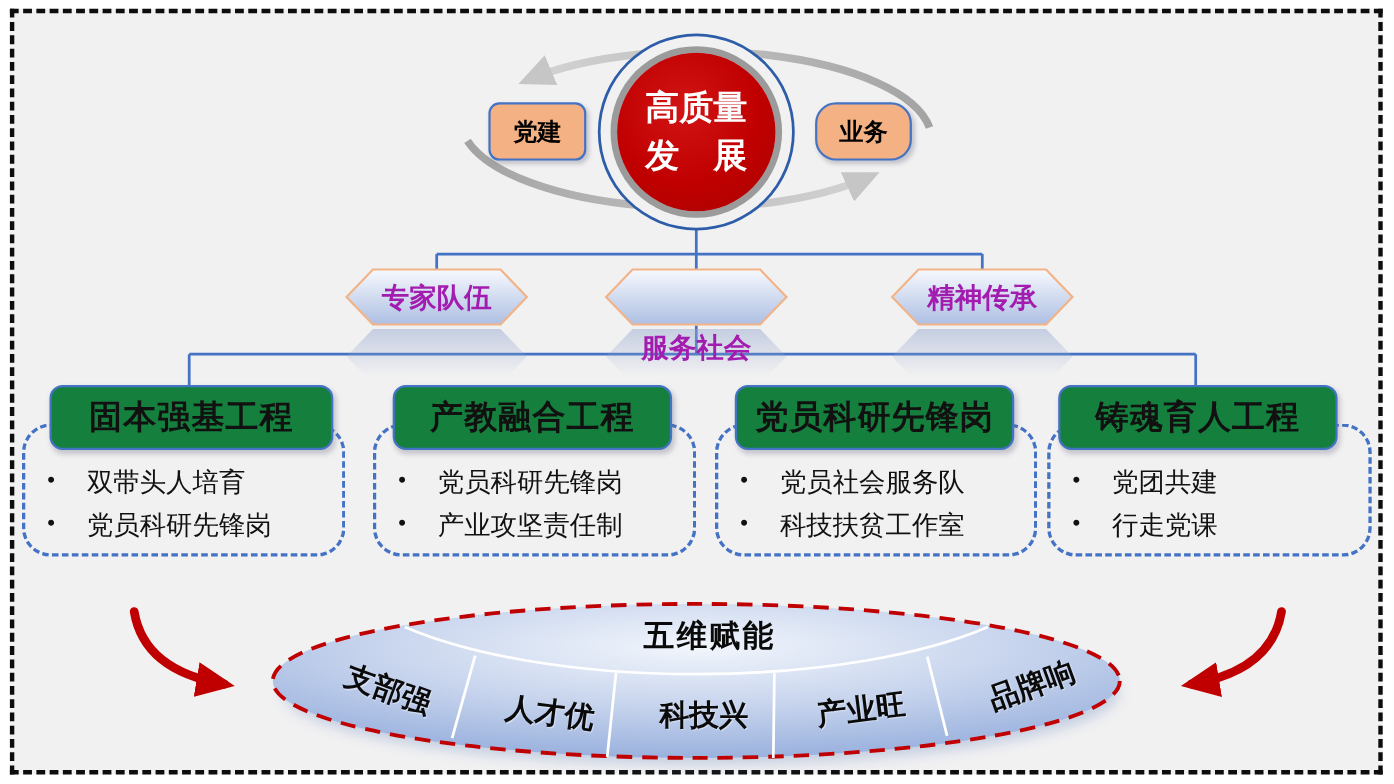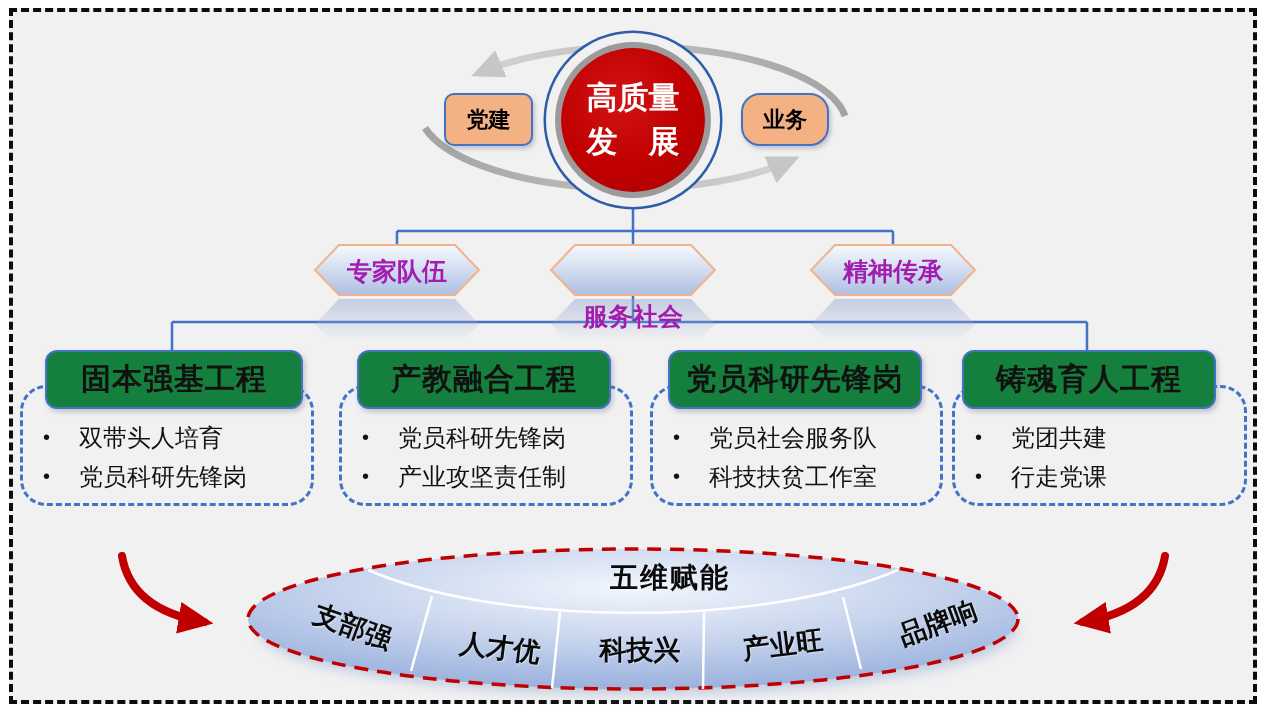--- a/index.html
+++ b/index.html
@@ -202,20 +202,20 @@
           <span>党团共建</span>
         </li>
         <li>
           <span class="dot">•</span>
           <span>行走党课</span>
         </li>
       </ul>
     </div>
     <div class="card-title" style="left:962px;width:250px;">铸魂育人工程</div>
 
-    <div class="emp-title" style="left:645px;top:578px;margin-left:25px;">五维赋能</div>
+    <div class="emp-title" style="left:645px;top:578px;">五维赋能</div>
     <div class="seg" style="left:353px;top:627px;transform:translate(-50%,-50%) rotate(20deg);">支部强</div>
     <div class="seg" style="left:500px;top:648px;transform:translate(-50%,-50%) rotate(7deg);">人才优</div>
     <div class="seg" style="left:640px;top:650px;transform:translate(-50%,-50%);">科技兴</div>
     <div class="seg" style="left:783px;top:645px;transform:translate(-50%,-50%) rotate(-7deg);">产业旺</div>
     <div class="seg" style="left:938px;top:623px;transform:translate(-50%,-50%) rotate(-20deg);">品牌响</div>
   </div>
 </div>
 
 </body></html>

